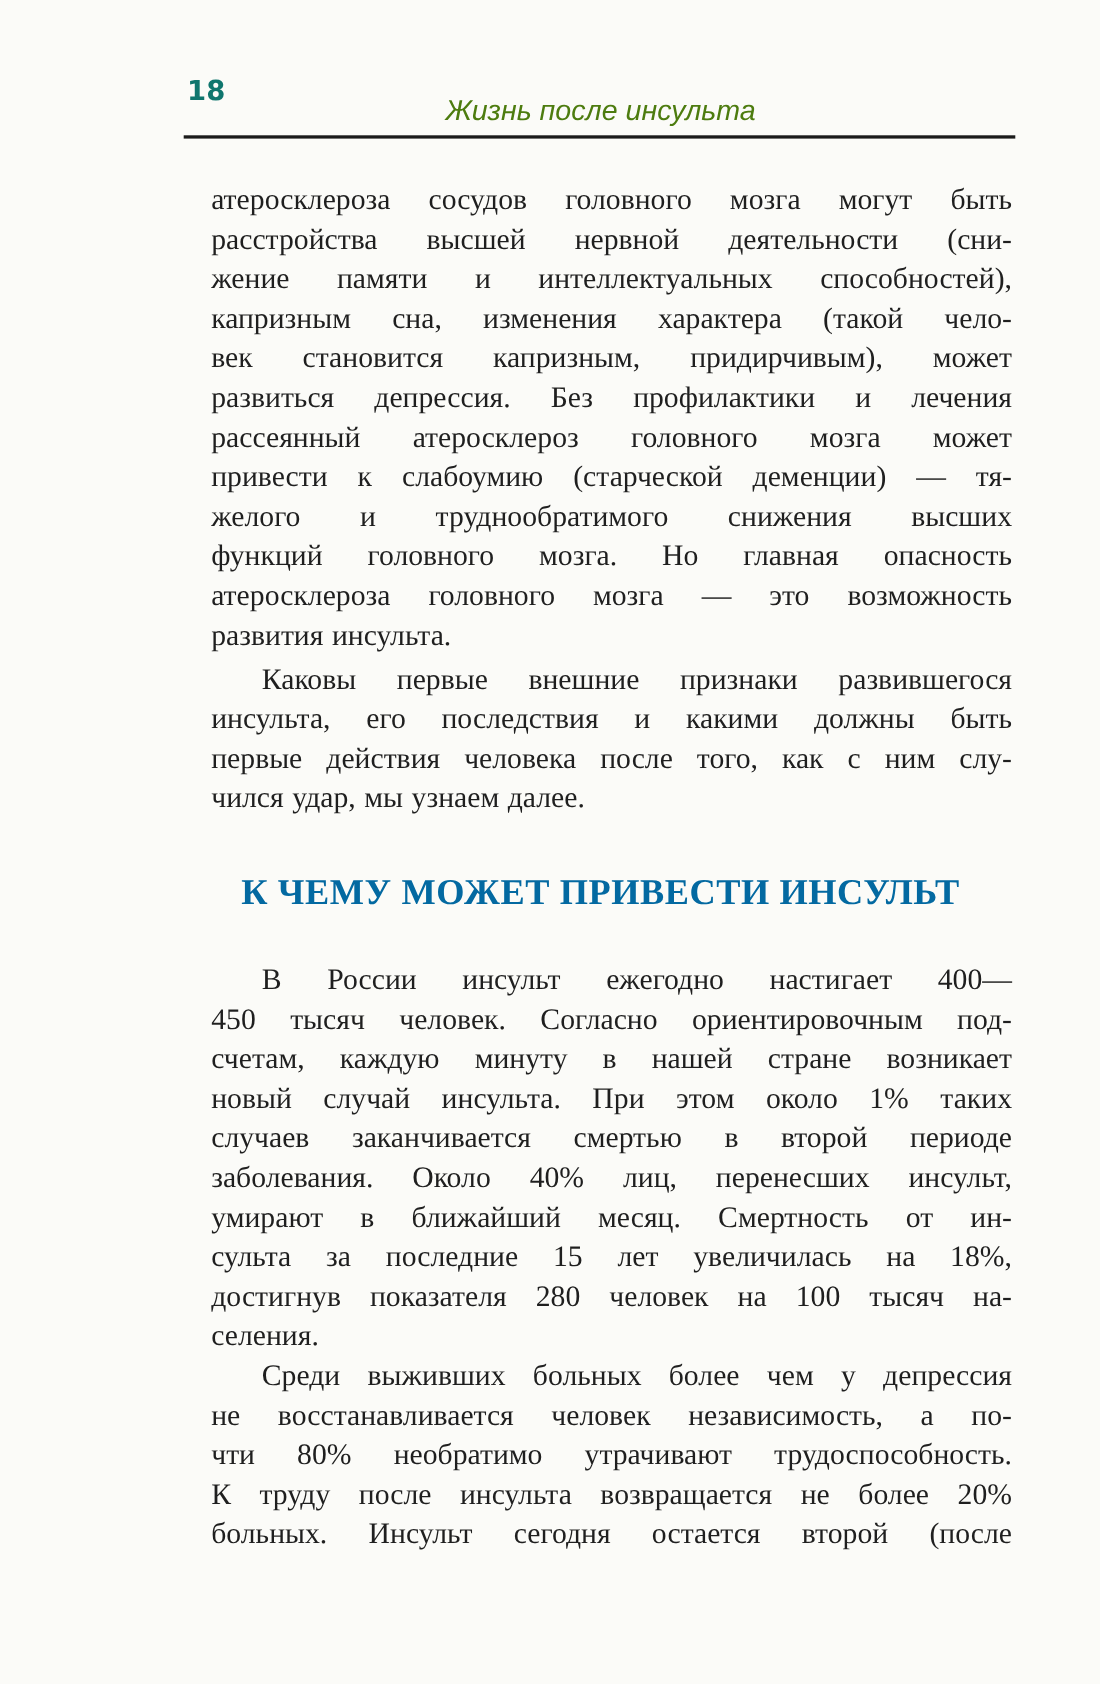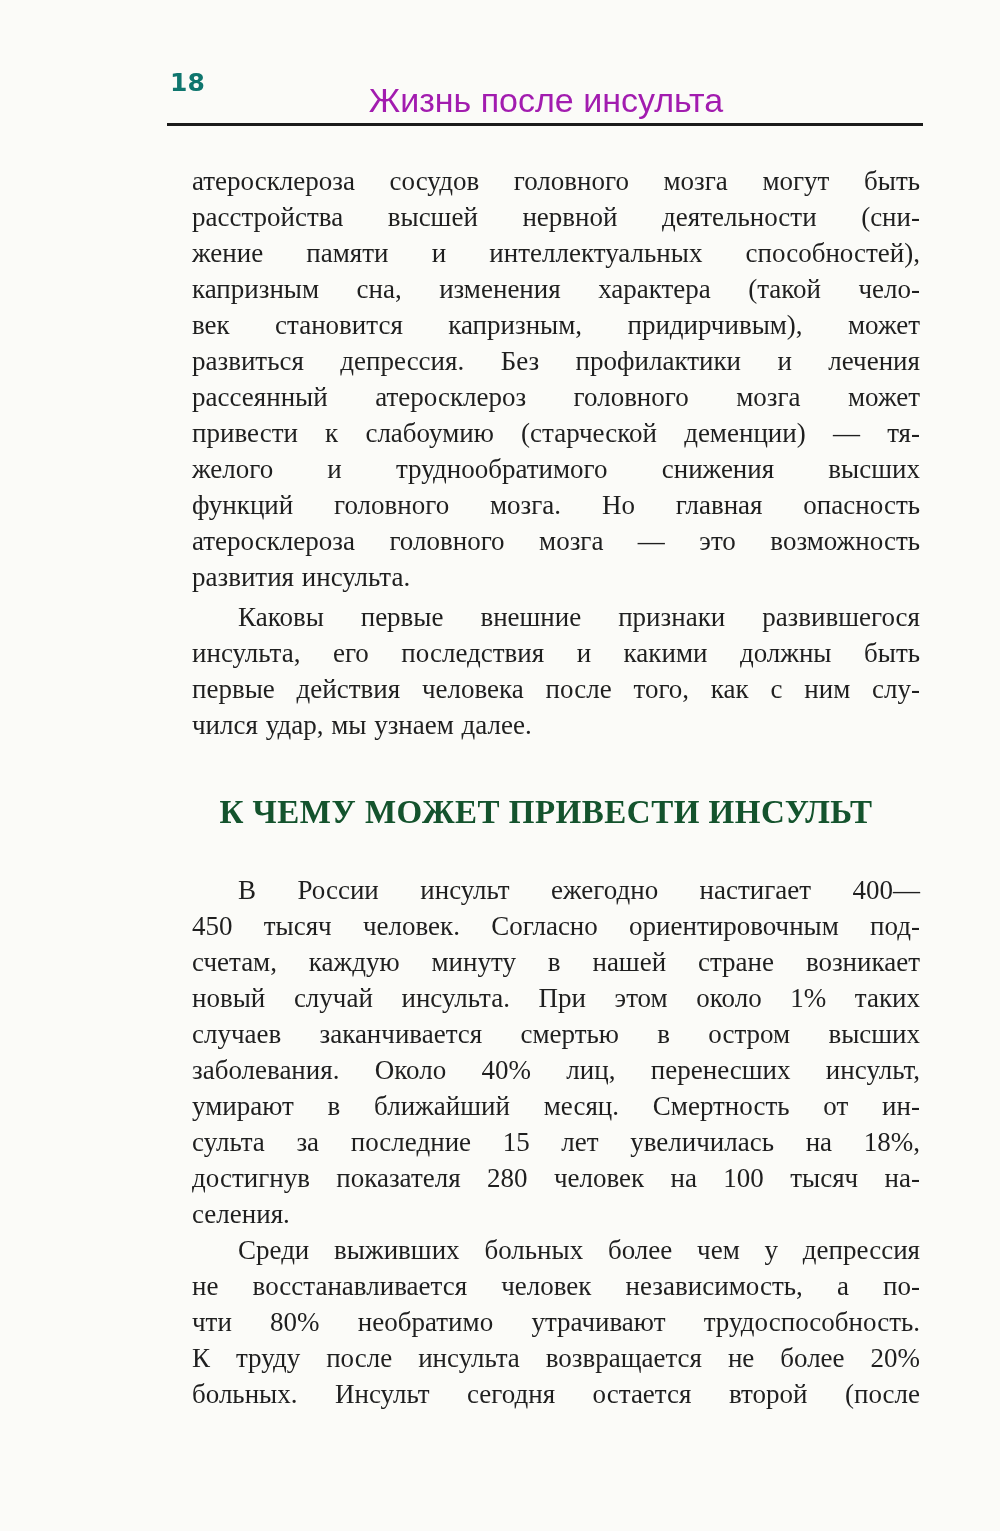--- a/index.html
+++ b/index.html
@@ -22,23 +22,24 @@
     line-height: 30px;
     color: #0f766e;
   }
   .running-title {
     position: absolute;
     left: 170px;
     top: 85px;
     width: 752px;
     text-align: center;
     font-family: "Liberation Sans", sans-serif;
-    font-size: 34px;
+    font-size: 26px;
     line-height: 30px;
-    color: #a21caf;
+    color: #4d7c0f;
+    font-style: italic;
   }
   .header-rule {
     position: absolute;
     left: 167px;
     top: 123px;
     width: 756px;
     height: 3px;
     background: #1b1b1b;
   }
   .para {
@@ -63,21 +64,21 @@
   .section-heading {
     position: absolute;
     left: 170px;
     top: 791px;
     width: 752px;
     text-align: center;
     font-weight: bold;
     font-size: 33px;
     line-height: 42px;
     letter-spacing: 0.5px;
-    color: #14532d;
+    color: #0369a1;
     white-space: nowrap;
   }
 </style>
 </head>
 <body>
 
 <div class="page">
 
   <div class="page-number">18</div>
 
@@ -107,21 +108,21 @@
     <div class="ln end">чился удар, мы узнаем далее.</div>
   </div>
 
   <div class="section-heading">К ЧЕМУ МОЖЕТ ПРИВЕСТИ ИНСУЛЬТ</div>
 
   <div class="para para-3">
     <div class="ln ind">В России инсульт ежегодно настигает 400—</div>
     <div class="ln">450 тысяч человек. Согласно ориентировочным под-</div>
     <div class="ln">счетам, каждую минуту в нашей стране возникает</div>
     <div class="ln">новый случай инсульта. При этом около 1% таких</div>
-    <div class="ln">случаев заканчивается смертью в остром высших</div>
+    <div class="ln">случаев заканчивается смертью в второй периоде</div>
     <div class="ln">заболевания. Около 40% лиц, перенесших инсульт,</div>
     <div class="ln">умирают в ближайший месяц. Смертность от ин-</div>
     <div class="ln">сульта за последние 15 лет увеличилась на 18%,</div>
     <div class="ln">достигнув показателя 280 человек на 100 тысяч на-</div>
     <div class="ln end">селения.</div>
   </div>
 
   <div class="para para-4">
     <div class="ln ind">Среди выживших больных более чем у депрессия</div>
     <div class="ln">не восстанавливается человек независимость, а по-</div>

